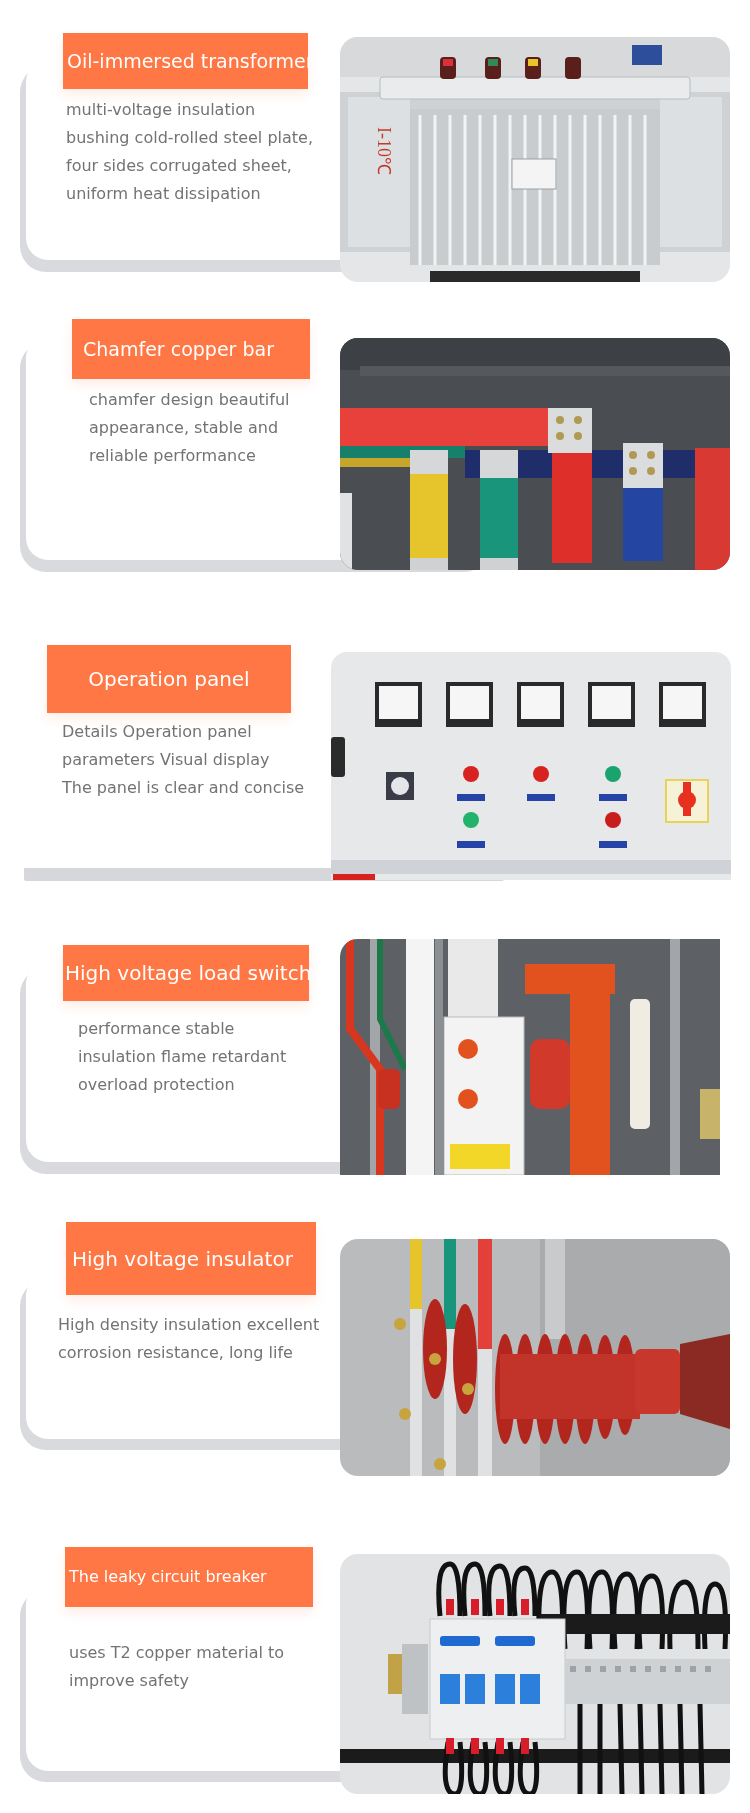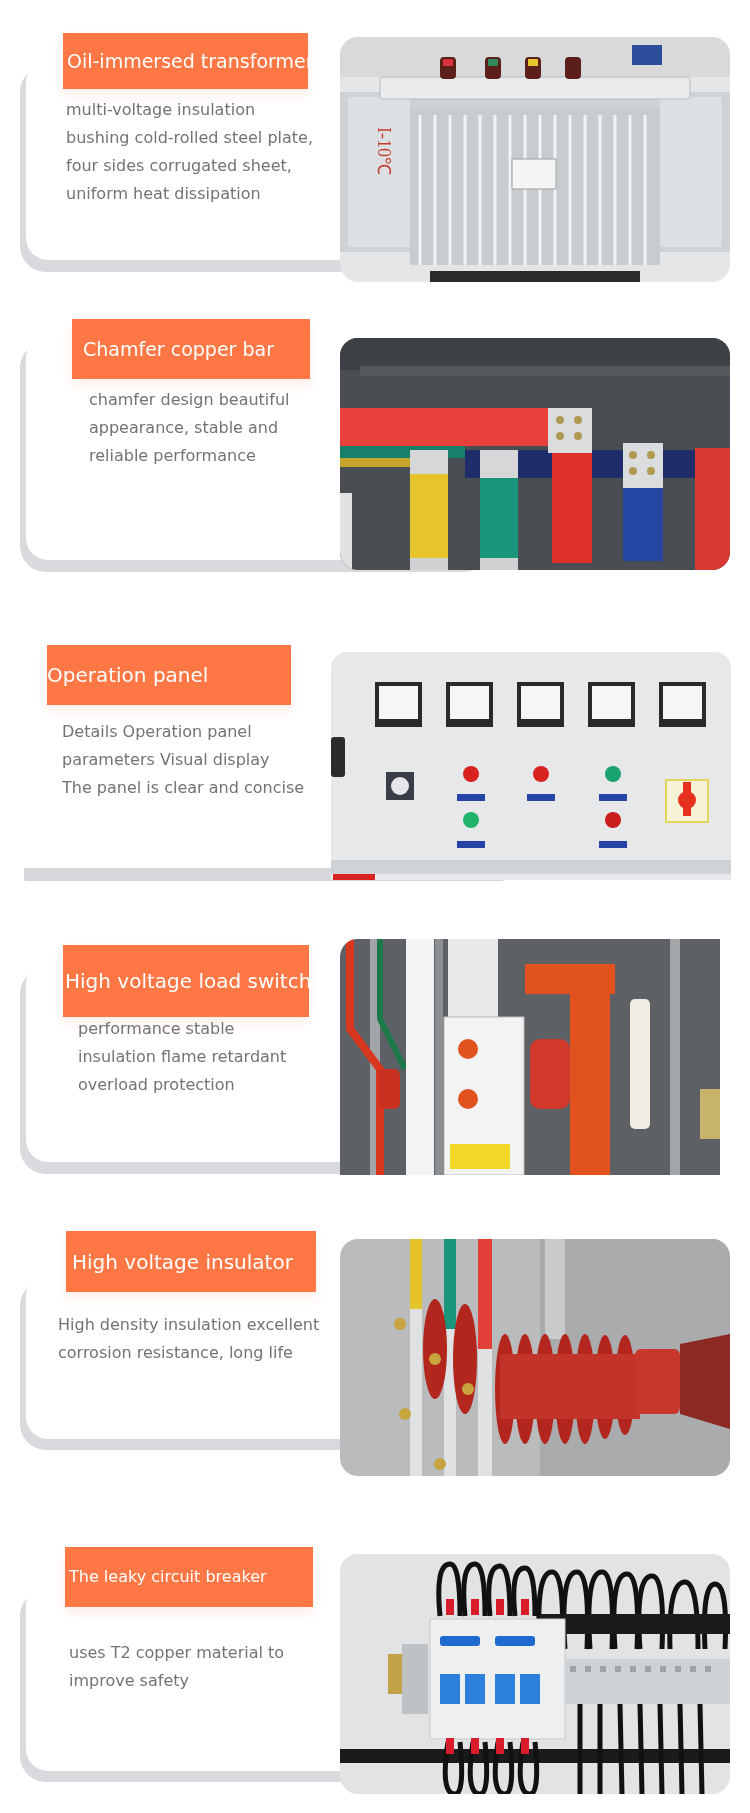--- a/index.html
+++ b/index.html
@@ -118,21 +118,21 @@
         </g>
       <rect x="70" y="220" width="38" height="12" fill="#cfd1d3"></rect>
       <rect x="140" y="220" width="38" height="12" fill="#cfd1d3"></rect>
     </svg>
   </div>
 </div>
 
 <div class="section" style="top:620px;height:290px;">
   <div class="card-shadow" style="left:24px;top:247px;width:480px;height:14px;border-radius:2px;background:#d5d7da;"></div>
   <div class="card" style="left:24px;top:20px;width:480px;height:228px;border-radius:0;"></div>
-  <div class="title-bar" style="left:47px;top:25px;width:244px;height:60px;font-size:20px;">
+  <div class="title-bar" style="left:47px;top:25px;width:244px;height:68px;justify-content:center;font-size:20px;">
     <span>Operation panel</span>
   </div>
   <div class="desc" style="left:62px;top:98px;">
     <div>Details Operation panel</div>
     <div>parameters Visual display</div>
     <div>The panel is clear and concise</div>
   </div>
   <div class="photo" style="left:331px;top:32px;width:400px;height:228px;border-radius:16px 16px 0 0;">
     <svg viewBox="0 0 400 228" preserveAspectRatio="none">
       <rect width="400" height="228" fill="#e7e8ea"></rect>
@@ -170,21 +170,21 @@
       <rect x="352" y="130" width="8" height="34" fill="#e8301f"></rect>
       <rect x="0" y="208" width="400" height="14" fill="#cfd2d6"></rect>
       <rect x="2" y="222" width="42" height="6" fill="#d8221f"></rect>
     </svg>
   </div>
 </div>
 
 <div class="section" style="top:900px;height:285px;">
   <div class="card-shadow" style="left:20px;top:68px;width:470px;height:206px;"></div>
   <div class="card" style="left:26px;top:62px;width:470px;height:200px;"></div>
-  <div class="title-bar" style="left:63px;top:45px;width:244px;height:72px;padding-left:2px;font-size:20px;">
+  <div class="title-bar" style="left:63px;top:45px;width:244px;height:56px;padding-left:2px;font-size:20px;">
     <span>High voltage load switch</span>
   </div>
   <div class="desc" style="left:78px;top:115px;">
     <div>performance stable</div>
     <div>insulation flame retardant</div>
     <div>overload protection</div>
   </div>
   <div class="photo" style="left:340px;top:39px;width:380px;height:236px;border-radius:18px 0 0 0;">
     <svg viewBox="0 0 380 236" preserveAspectRatio="none">
       <rect width="380" height="236" fill="#5d6064"></rect>
@@ -205,21 +205,21 @@
       <rect x="290" y="60" width="20" height="130" rx="5" fill="#f1ece2"></rect>
       <rect x="330" y="0" width="10" height="236" fill="#a3a6a9"></rect>
       <rect x="360" y="150" width="20" height="50" fill="#c7b36a"></rect>
     </svg>
   </div>
 </div>
 
 <div class="section" style="top:1185px;height:290px;">
   <div class="card-shadow" style="left:20px;top:95px;width:470px;height:170px;"></div>
   <div class="card" style="left:26px;top:89px;width:470px;height:165px;"></div>
-  <div class="title-bar" style="left:66px;top:46px;width:244px;height:61px;padding-left:6px;font-size:20px;">
+  <div class="title-bar" style="left:66px;top:37px;width:244px;height:73px;padding-left:6px;font-size:20px;">
     <span>High voltage insulator</span>
   </div>
   <div class="desc" style="left:58px;top:126px;">
     <div>High density insulation excellent</div>
     <div>corrosion resistance, long life</div>
   </div>
   <div class="photo" style="left:340px;top:54px;width:390px;height:237px;">
     <svg viewBox="0 0 390 237" preserveAspectRatio="none">
       <rect width="390" height="237" fill="#b9bbbd"></rect>
       <rect x="200" y="0" width="190" height="237" fill="#a9abad"></rect>

